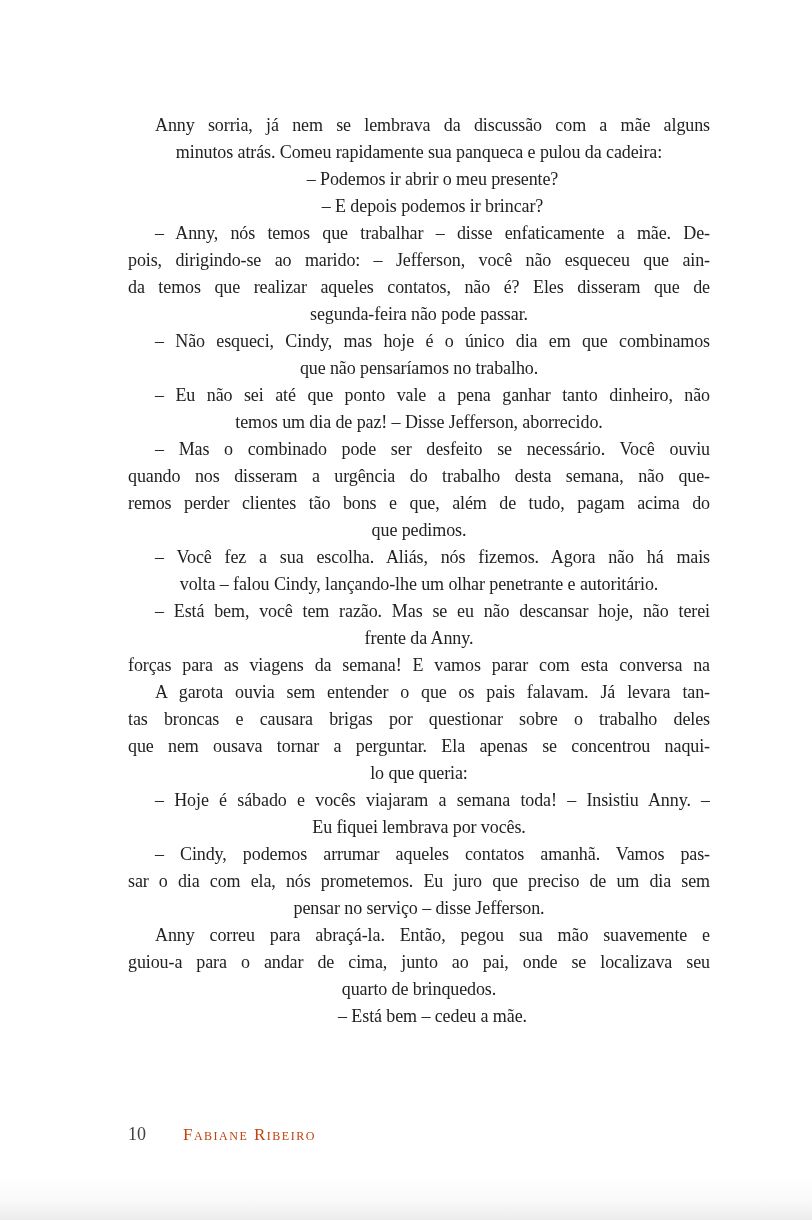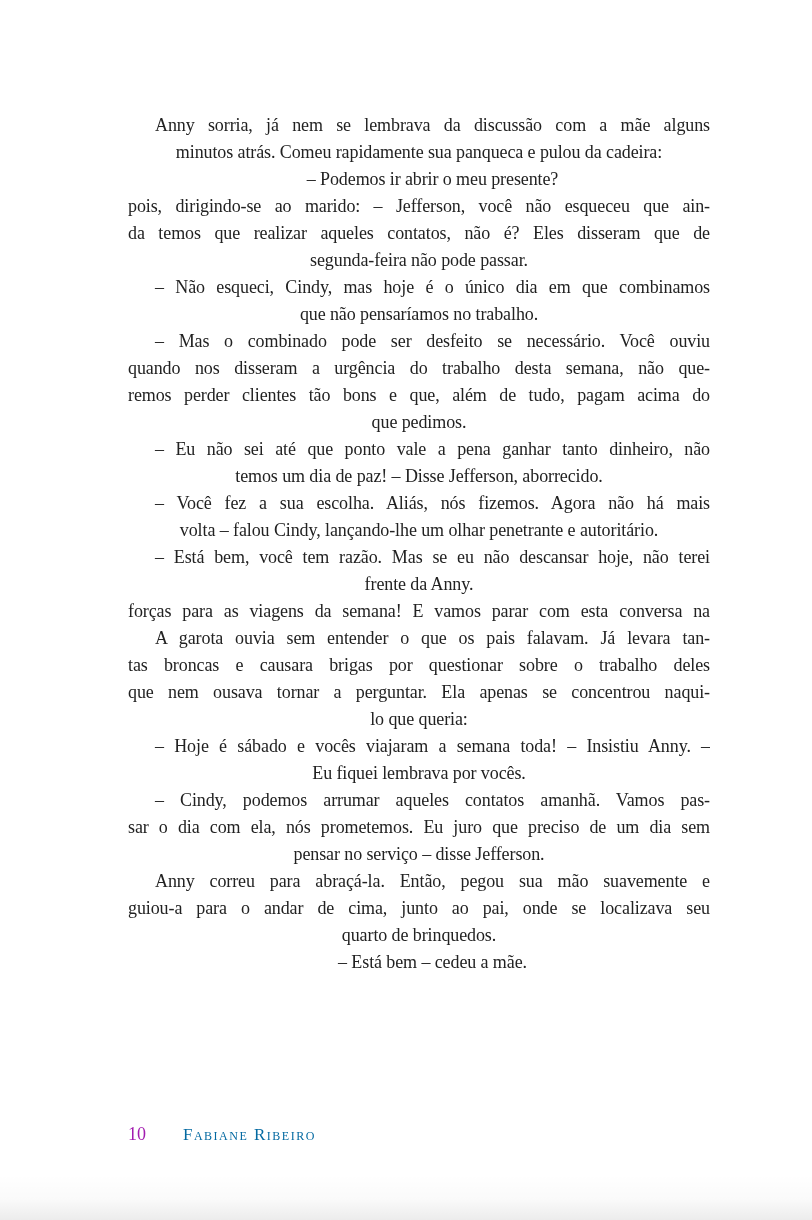--- a/index.html
+++ b/index.html
@@ -42,27 +42,27 @@
   .footer {
     position: absolute;
     left: 128px;
     top: 1124px;
     display: flex;
     align-items: baseline;
     gap: 37px;
   }
   .pagenum {
     font-size: 18px;
-    color: #a21caf;
+    color: #404040;
   }
   .author {
     font-size: 17px;
     font-variant: small-caps;
     letter-spacing: 1.5px;
-    color: #0369a1;
+    color: #c2410c;
   }
   .bottom-shade {
     position: absolute;
     left: 0;
     bottom: 0;
     width: 100%;
     height: 46px;
     pointer-events: none;
     background: linear-gradient(180deg, rgba(0,0,0,0) 0%, rgba(0,0,0,0.02) 55%, rgba(0,0,0,0.075) 100%);
   }
@@ -73,37 +73,41 @@
 <div class="page">
   <div class="text-block">
       <div class="para">
         <div class="line just indent">Anny sorria, já nem se lembrava da discussão com a mãe alguns</div>
         <div class="line">minutos atrás. Comeu rapidamente sua panqueca e pulou da cadeira:</div>
       </div>
       <div class="para">
         <div class="line indent">– Podemos ir abrir o meu presente?</div>
       </div>
       <div class="para">
+        <div class="line indent">– E depois podemos ir brincar?</div>
+      </div>
+      <div class="para">
+        <div class="line just indent">– Anny, nós temos que trabalhar – disse enfaticamente a mãe. De-</div>
         <div class="line just">pois, dirigindo-se ao marido: – Jefferson, você não esqueceu que ain-</div>
         <div class="line just">da temos que realizar aqueles contatos, não é? Eles disseram que de</div>
         <div class="line">segunda-feira não pode passar.</div>
       </div>
       <div class="para">
         <div class="line just indent">– Não esqueci, Cindy, mas hoje é o único dia em que combinamos</div>
         <div class="line">que não pensaríamos no trabalho.</div>
       </div>
       <div class="para">
+        <div class="line just indent">– Eu não sei até que ponto vale a pena ganhar tanto dinheiro, não</div>
+        <div class="line">temos um dia de paz! – Disse Jefferson, aborrecido.</div>
+      </div>
+      <div class="para">
         <div class="line just indent">– Mas o combinado pode ser desfeito se necessário. Você ouviu</div>
         <div class="line just">quando nos disseram a urgência do trabalho desta semana, não que-</div>
         <div class="line just">remos perder clientes tão bons e que, além de tudo, pagam acima do</div>
         <div class="line">que pedimos.</div>
-      </div>
-      <div class="para">
-        <div class="line just indent">– Eu não sei até que ponto vale a pena ganhar tanto dinheiro, não</div>
-        <div class="line">temos um dia de paz! – Disse Jefferson, aborrecido.</div>
       </div>
       <div class="para">
         <div class="line just indent">– Você fez a sua escolha. Aliás, nós fizemos. Agora não há mais</div>
         <div class="line">volta – falou Cindy, lançando-lhe um olhar penetrante e autoritário.</div>
       </div>
       <div class="para">
         <div class="line just indent">– Está bem, você tem razão. Mas se eu não descansar hoje, não terei</div>
         <div class="line">frente da Anny.</div>
         <div class="line just">forças para as viagens da semana! E vamos parar com esta conversa na</div>
       </div>

